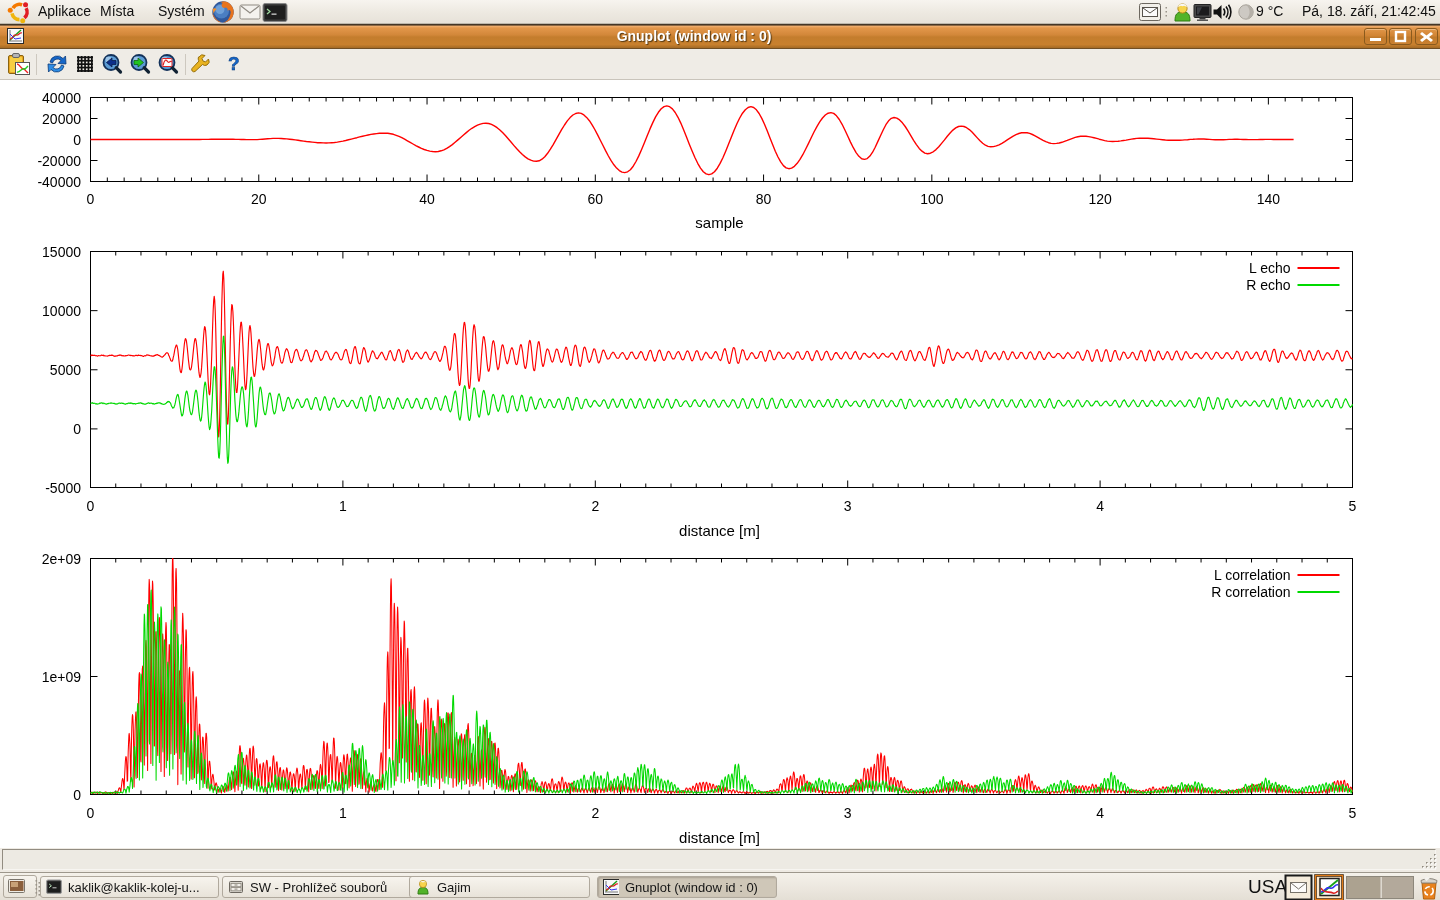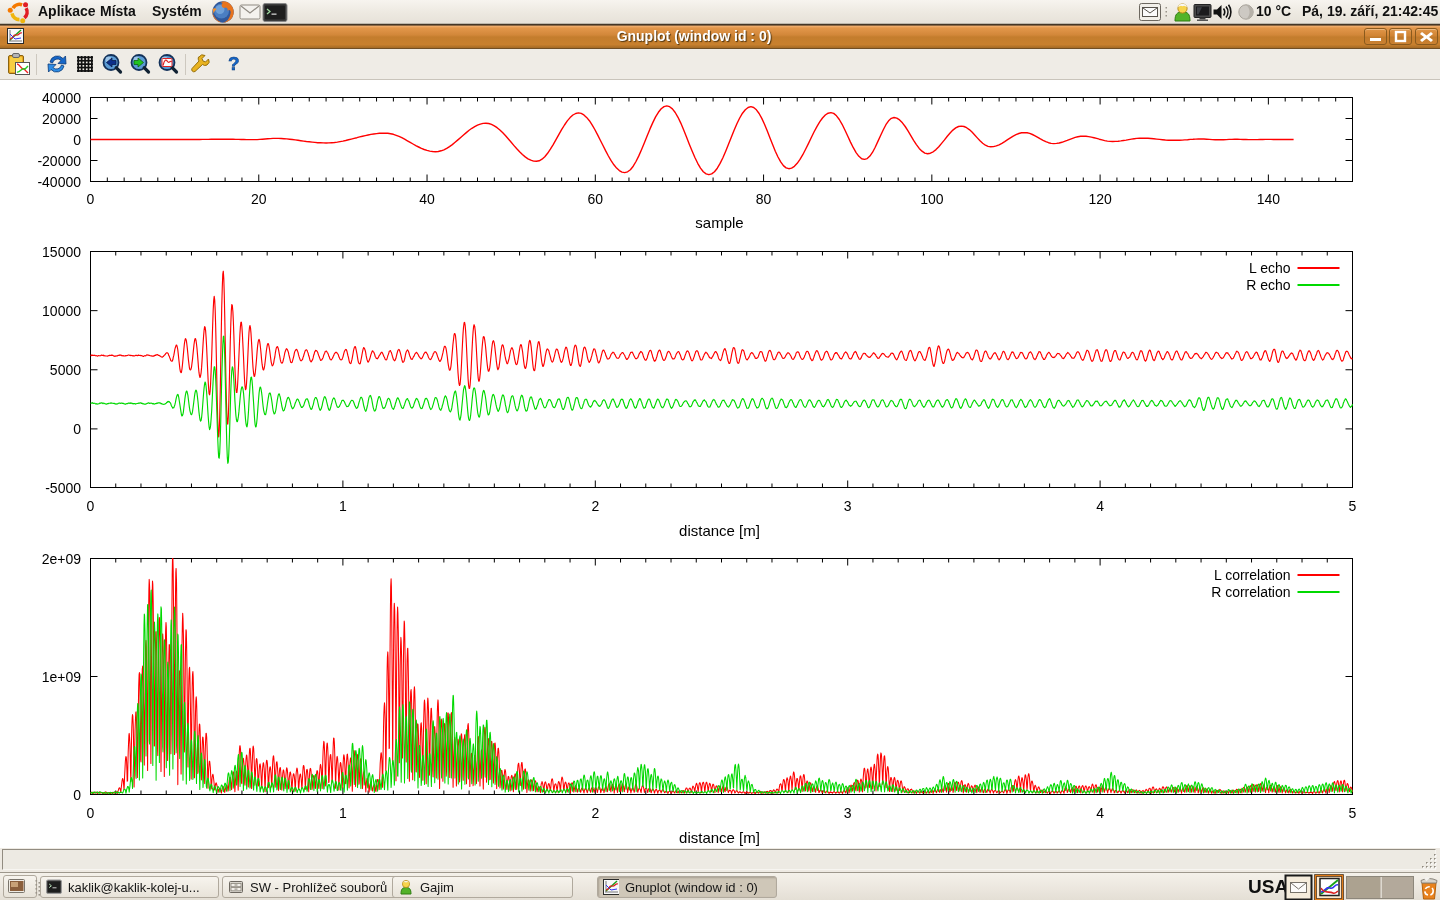--- a/index.html
+++ b/index.html
@@ -2,21 +2,21 @@
 <html><head>
 <meta charset="utf-8">
 <style>
 * { margin:0; padding:0; box-sizing:border-box; }
 html,body { width:1440px; height:900px; overflow:hidden; background:#fff; -webkit-font-smoothing:antialiased;
   font-family:"Liberation Sans", sans-serif; }
 .abs { position:absolute; }
 #toppanel { left:0; top:0; width:1440px; height:24px;
   background:linear-gradient(180deg,#f7f4ef 0%,#ede9e1 55%,#e7e2d9 100%);
   border-bottom:1px solid #bcb7ac; }
-.menu { position:absolute; top:0; height:18px; line-height:23px; font-size:14px; color:#101010;font-weight:bold; }
+.menu { position:absolute; top:0; height:18px; line-height:23px; font-size:14px; color:#101010; }
 #titlebar { left:0; top:24px; width:1440px; height:25px;
   background:linear-gradient(180deg,#3e3226 0%,#4a3a28 4%,#f0ae6d 9%,#e3974b 16%,#d28739 44%,#c47d2d 52%,#c8802e 82%,#a96d26 94%,#553f24 100%); }
 #wtitle { position:absolute; width:1388px; text-align:center; top:4px; font-size:14px;
   font-weight:bold; color:#fff; text-shadow:1px 1px 1px rgba(60,40,10,0.85); }
 .wbtn { position:absolute; top:4px; width:23px; height:17px; border:1px solid #8a5a1d;
   border-radius:3px; background:linear-gradient(180deg,#e09548 0%,#d18434 45%,#c07a2c 55%,#cb8131 100%);
   box-shadow:inset 0 1px 0 rgba(255,230,200,0.45); }
 #toolbar { left:0; top:49px; width:1440px; height:31px;
   background:#efece6; border-bottom:1px solid #c9c4bb; }
 .tsep { position:absolute; top:5px; width:1px; height:21px; background:#cdc8bf; }
@@ -41,21 +41,21 @@
   <svg class="abs" style="left:7px;top:0px" width="25" height="24" viewBox="0 0 25 24">
       <path d="M15.10 4.86 A7.6 7.6 0 0 0 5.92 8.20" stroke="#f57900" stroke-width="3.6" fill="none"></path>
       <circle cx="18.54" cy="4.80" r="2.5" fill="#e11d24"></circle>
       <path d="M5.02 13.32 A7.6 7.6 0 0 0 12.50 19.60" stroke="#efb50e" stroke-width="3.6" fill="none"></path>
       <circle cx="3.24" cy="10.37" r="2.5" fill="#f57900"></circle>
       <path d="M17.39 17.82 A7.6 7.6 0 0 0 19.08 8.20" stroke="#e11d24" stroke-width="3.6" fill="none"></path>
       <circle cx="15.71" cy="20.83" r="2.5" fill="#efb50e"></circle>
     </svg>
   <div class="menu" style="left:38px">Aplikace</div>
   <div class="menu" style="left:100px">Místa</div>
-  <div class="menu" style="left:152px">Systém</div>
+  <div class="menu" style="left:158px">Systém</div>
   <svg class="abs" id="ticons-left" style="left:210px;top:0" width="80" height="24">
       <circle cx="13" cy="12" r="10.7" fill="#30589c"></circle>
       <circle cx="11.5" cy="11" r="7.5" fill="#4a7ec2"></circle>
       <circle cx="10" cy="9.5" r="4.5" fill="#6fa0d8"></circle>
       <path d="M13 1.3 A10.7 10.7 0 0 1 23.7 12 A10.7 10.7 0 0 1 13 22.7 A10.4 10.4 0 0 0 20.3 14.5 C21.6 10.2 19 9.2 17.6 10.8 C18.2 7.6 15.6 6.8 13.8 8 C10.8 6.8 11.3 4 13.3 2.6 C11.2 3.3 10 2.6 13 1.3 Z" fill="#e8741e"></path>
       <path d="M2.3 12.5 A10.7 10.7 0 0 0 11.5 22.55 C5.5 20 4.2 16.5 2.3 12.5 Z" fill="#e8741e"></path>
       <path d="M2.6 9 C4 7.8 5.8 8.2 6.6 9.6 C5 10.5 4 12 3.6 13.8 Z" fill="#f09030"></path>
       <rect x="30" y="5" width="20" height="14" rx="1.5" fill="#f4f2ee" stroke="#8f8a82" stroke-width="1"></rect>
       <path d="M31 6 L40 13 L49 6" fill="none" stroke="#8f8a82" stroke-width="1.2"></path>
       <rect x="53" y="3.5" width="24" height="18" rx="2" fill="#3c3c3c" stroke="#888" stroke-width="1"></rect>
@@ -78,22 +78,22 @@
       <path d="M67 7.2 l5 0 l-3.5 7 l-1.5 0 Z" fill="#3d3f44"></path>
       <rect x="69.5" y="17.5" width="6" height="2" fill="#3a3a3a"></rect>
       <rect x="67" y="19.5" width="11" height="1.5" fill="#555"></rect>
       <path d="M83.5 9.5 h3.5 l4.5 -4.5 v14 l-4.5 -4.5 h-3.5 Z" fill="#111"></path>
       <path d="M93.5 8.5 a6 6 0 0 1 0 7" stroke="#111" stroke-width="1.6" fill="none"></path>
       <path d="M96 6.5 a9 9 0 0 1 0 11" stroke="#111" stroke-width="1.6" fill="none"></path>
       <path d="M98.5 4.8 a12 12 0 0 1 0 14.4" stroke="#111" stroke-width="1.6" fill="none"></path>
       <circle cx="116" cy="12" r="7.2" fill="#cdc9c3" stroke="#a7a29a" stroke-width="1"></circle>
       <path d="M116 4.8 a7.2 7.2 0 0 1 0 14.4 a9 9 0 0 0 0 -14.4 Z" fill="#b5b0a8"></path>
     </svg>
-  <div class="menu" style="left:1256px;font-size:14px">10 °C</div>
-  <div class="menu" style="left:1302px;font-size:14px">Pá, 19. září, 21:42:45</div>
+  <div class="menu" style="left:1256px;font-size:14px">9 °C</div>
+  <div class="menu" style="left:1302px;font-size:14px">Pá, 18. září, 21:42:45</div>
 </div>
 <div class="abs" id="titlebar">
   <svg class="abs" style="left:7px;top:4px" width="17" height="17" id="gpicon1">
       <rect x="0.5" y="0.5" width="16" height="15" fill="#f8f8fa" stroke="#2a2a2a" stroke-width="1"></rect>
       <path d="M2 13 L15 13 M3 2 L3 13" stroke="#777" stroke-width="1"></path>
       <path d="M3 12 L14 2" stroke="#17a317" stroke-width="1.4"></path>
       <path d="M3 11 C6 11 6 6 9 7 C12 8 12 4 15 5" stroke="#d22" stroke-width="1.3" fill="none"></path>
       <path d="M3 6 L8 11 L14 10" stroke="#33e" stroke-width="1" fill="none"></path>
     </svg>
   <div id="wtitle">Gnuplot (window id : 0)</div>
@@ -627,21 +627,21 @@
   <div class="task" style="left:222px;width:196px">
       <svg class="taskicon" width="16" height="16" id="fmicon">
         <rect x="1.5" y="2.5" width="13" height="11" rx="1" fill="#d8d4cc" stroke="#6d6860" stroke-width="1"></rect>
         <rect x="3" y="4.5" width="10" height="3.2" fill="#f2efe9" stroke="#8a857c" stroke-width="0.8"></rect>
         <rect x="3" y="8.6" width="10" height="3.2" fill="#f2efe9" stroke="#8a857c" stroke-width="0.8"></rect>
         <rect x="6.5" y="5.4" width="3" height="1.2" fill="#9a958c"></rect>
         <rect x="6.5" y="9.5" width="3" height="1.2" fill="#9a958c"></rect>
       </svg>
       <div class="tasklabel">SW - Prohlížeč souborů</div>
     </div>
-  <div class="task" style="left:392px;width:181px">
+  <div class="task" style="left:409px;width:181px">
       <svg class="taskicon" width="16" height="16" id="gajimicon">
         <path d="M3 15 C3 10 4.5 8.5 8 8.5 C11.5 8.5 13 10 13 15 Z" fill="#52b329" stroke="#2f7d12" stroke-width="1"></path>
         <circle cx="8" cy="5" r="3.6" fill="#f7d44c" stroke="#b98d1b" stroke-width="0.8"></circle>
         <path d="M4.6 4.4 a3.6 3.6 0 0 1 6.8 0 q-1.7 -2 -3.4 -0.9 q-1.7 -1.1 -3.4 0.9 Z" fill="#f7f7f5"></path>
       </svg>
       <div class="tasklabel">Gajim</div>
     </div>
   <div class="task active" style="left:597px;width:180px">
       <svg class="taskicon" width="16" height="16" id="gpicon2">
         <rect x="0.5" y="0.5" width="16" height="15" fill="#f8f8fa" stroke="#2a2a2a" stroke-width="1"></rect>

